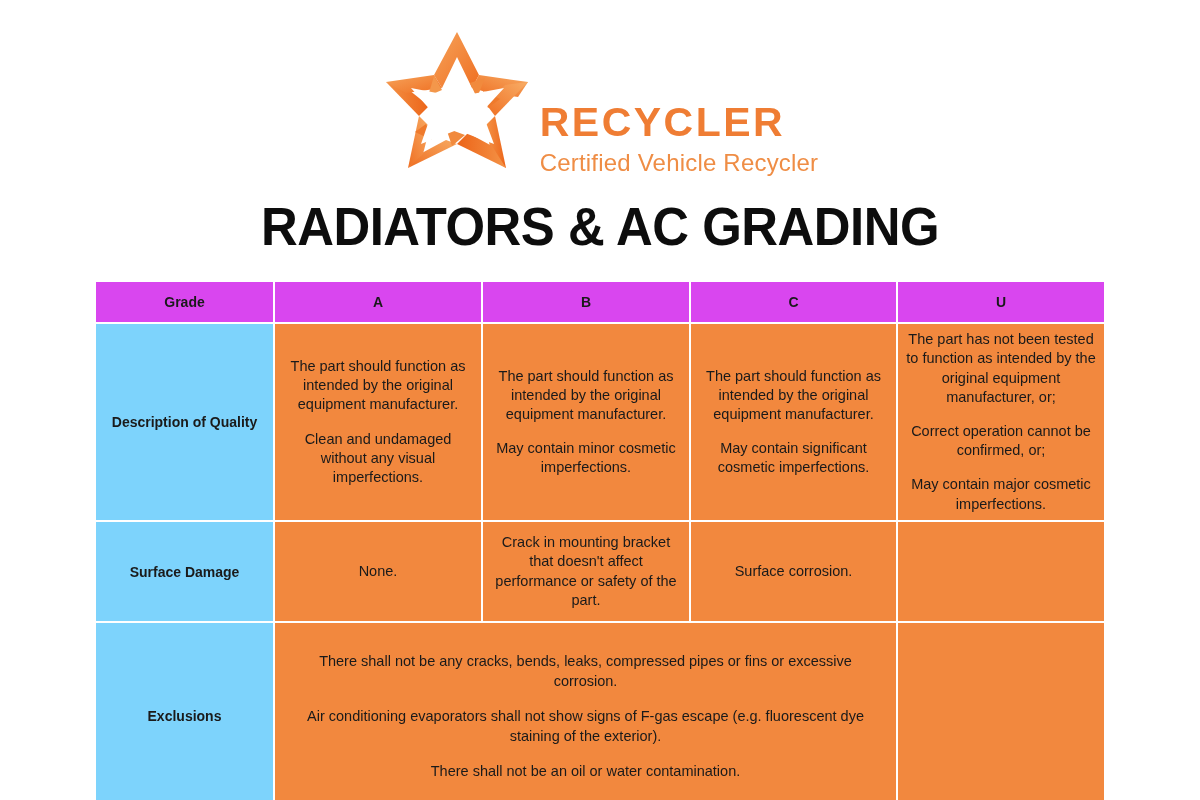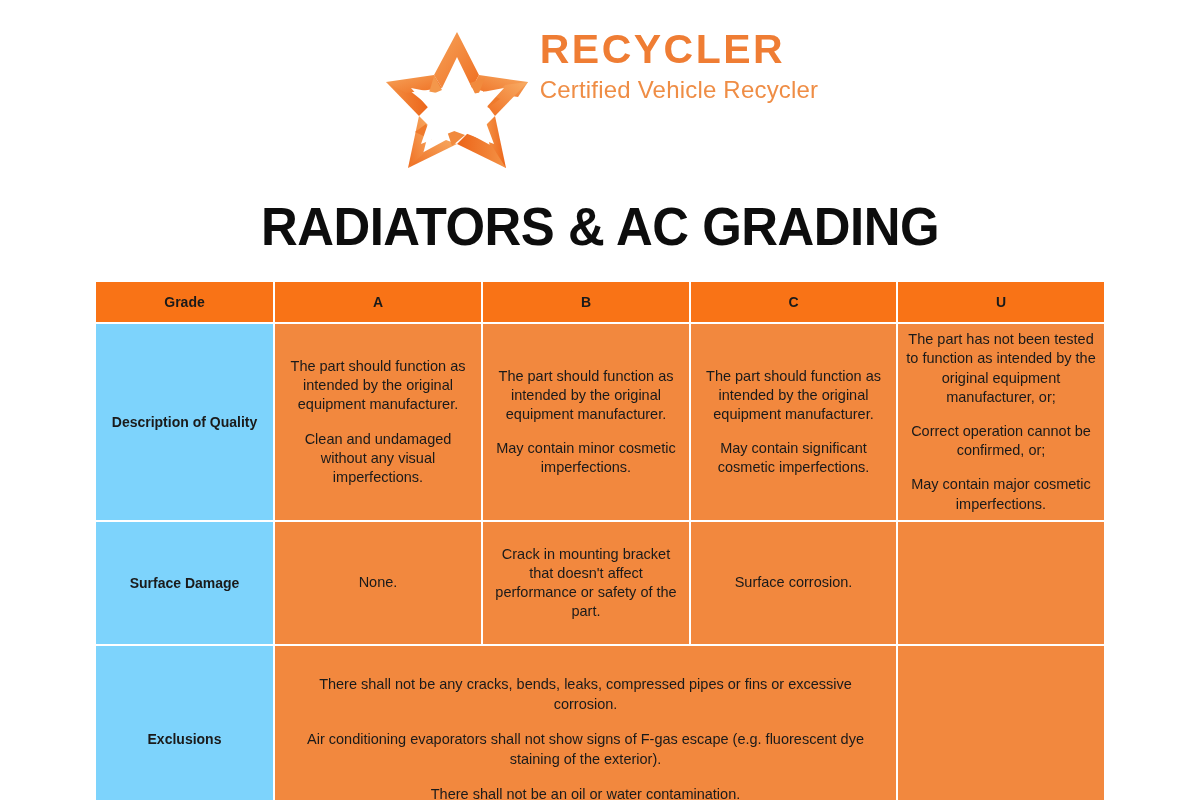--- a/index.html
+++ b/index.html
@@ -21,21 +21,21 @@
   .logo-block {
     position: absolute;
     left: 0; top: 28px;
     width: 1200px;
     display: flex;
     justify-content: center;
     align-items: center;
   }
   .logo-inner {
     display: flex;
-    align-items: flex-start;
+    align-items: flex-end;
     gap: 8px;
   }
   .logo-mark { width: 150px; height: 148px; display: block; }
   .logo-words { display: flex; flex-direction: column; justify-content: center; }
   .logo-title {
     font-size: 41px;
     font-weight: bold;
     letter-spacing: 2.5px;
     color: #ef7d34;
     line-height: 1.05;
@@ -79,40 +79,40 @@
     color: #1a1a1a;
     padding: 6px 8px;
   }
   .col-label { width: 179px; }
   .col-a { width: 208px; }
   .col-b { width: 208px; }
   .col-c { width: 207px; }
   .col-u { width: 208px; }
 
   thead th {
-    background: #f97316;
+    background: #d946ef;
     font-size: 14px;
     font-weight: bold;
     height: 42px;
   }
   td.row-label {
     background: #7dd3fc;
     font-size: 14px;
     font-weight: bold;
   }
   td.cell {
     background: #f2883e;
     font-size: 14.5px;
     line-height: 1.32;
   }
   td.cell-empty { background: #f2883e; }
   td.cell p { margin: 0; }
   td.cell p + p { margin-top: 1.05em; }
   tr.row-desc td { height: 198px; }
-  tr.row-example td { height: 124px; margin-top: 12px; }
+  tr.row-example td { height: 101px; margin-top: 12px; }
   tr.row-exclusions td { height: 142px; }
   tr.row-exclusions td.cell { font-size: 14.5px; line-height: 1.38; padding: 28px 14px; }
 </style>
 </head>
 <body>
 
 <div id="page">
 
   <div class="logo-block">
     <div class="logo-inner">

